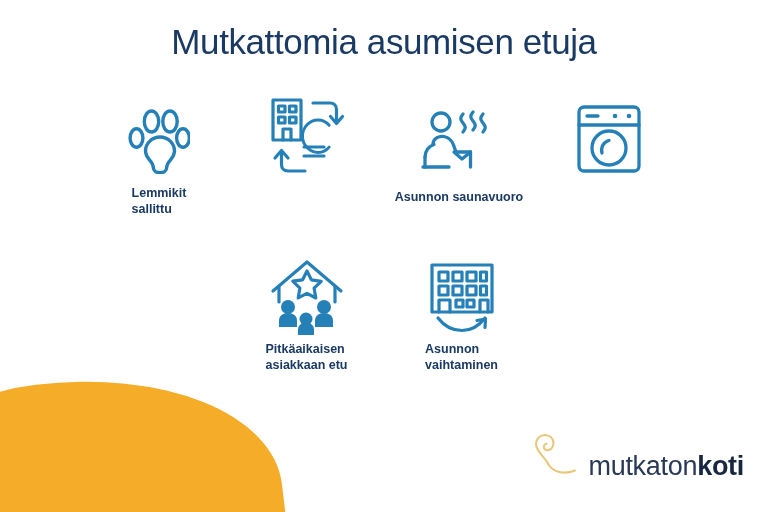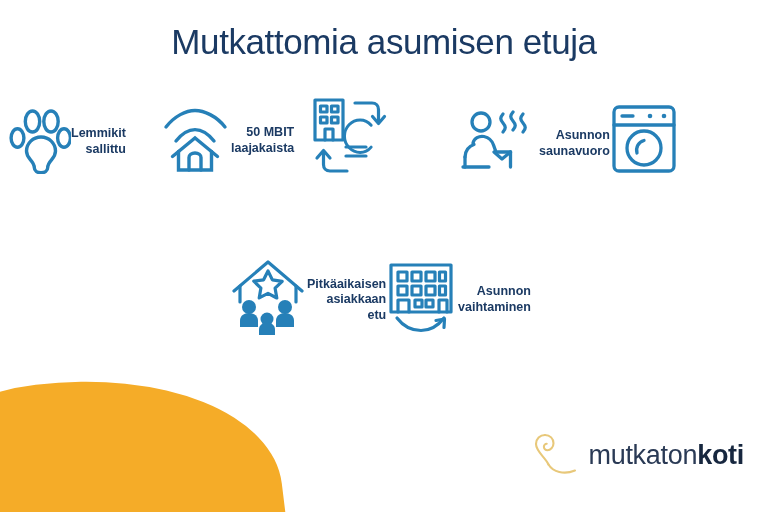--- a/index.html
+++ b/index.html
@@ -51,23 +51,23 @@
     display: flex;
     justify-content: center;
     align-items: flex-start;
     z-index: 2;
   }
   .row-1 { top: 98px; }
   .row-2 { top: 258px; }
 
   .item {
     display: flex;
-    flex-direction: row;
+    flex-direction: column;
     align-items: center;
-    text-align: right;
+    text-align: left;
   }
   .row-1 .item { width: 150px; }
   .row-2 .item { width: 155px; }
 
   .icon-box {
     height: 78px;
     display: flex;
     align-items: center;
     justify-content: center;
   }
@@ -89,21 +89,21 @@
   .i-deposit   { margin-top: 0px; }
   .i-sauna     { margin-top: 8px; }
   .i-laundry   { margin-top: 2px; }
 
   
   .logo {
     position: absolute;
     right: 24px;
     bottom: 32px;
     display: flex;
-    align-items: center;
+    align-items: flex-end;
     z-index: 3;
   }
   .logo-mark { margin-right: 6px; }
   .logo-text {
     font-size: 27px;
     color: #2A3A55;
     letter-spacing: -0.3px;
     line-height: 1;
   }
   .logo-text .bold { font-weight: bold; color: #17273F; }
@@ -126,35 +126,20 @@
           <ellipse cx="8.5" cy="30" rx="6.4" ry="9.2"></ellipse>
           <ellipse cx="55" cy="30" rx="6.4" ry="9.2"></ellipse>
           <path d="M32 29c8 0 14.5 6.4 14.5 14 0 3.6-1.6 6-3.8 8.6-2.4 2.8-4 5.4-4 8 0 3.2-3 5.2-6.7 5.2s-6.7-2-6.7-5.2c0-2.6-1.6-5.2-4-8-2.2-2.6-3.8-5-3.8-8.6C17.5 35.4 24 29 32 29z"></path>
         </g>
       </svg>
     </div>
     <div class="label">Lemmikit
 sallittu</div>
   </div>
 
-  <div class="item">
-    <div class="icon-box i-broadband">
-      <svg width="72" height="72" viewBox="0 0 72 72">
-        <g fill="none" stroke="#2680B8" stroke-width="3.4" stroke-linecap="round">
-          <path d="M7 24c8.5-11 20-16.5 29-16.5S57.5 13 66 24"></path>
-          <path d="M17 38c6-7.6 13-11.4 19-11.4S49 30.4 55 38"></path>
-          <path d="M13.5 53.5L36 35l22.5 18.5"></path>
-          <path d="M19.5 48.5V67h33V48.5"></path>
-          <path d="M30 67V54.5c0-2.6 2.4-4.5 6-4.5s6 1.9 6 4.5V67"></path>
-        </g>
-      </svg>
-    </div>
-    <div class="label">50 MBIT
-laajakaista</div>
-  </div>
 
   <div class="item">
     <div class="icon-box i-deposit">
       <svg width="84" height="84" viewBox="0 0 84 84">
         <g fill="none" stroke="#2680B8" stroke-width="3.2" stroke-linecap="round" stroke-linejoin="round">
 
           <rect x="6" y="5" width="28" height="40"></rect>
           <rect x="11.5" y="11" width="6.5" height="6"></rect>
           <rect x="22.5" y="11" width="6.5" height="6"></rect>
           <rect x="11.5" y="22" width="6.5" height="6"></rect>

